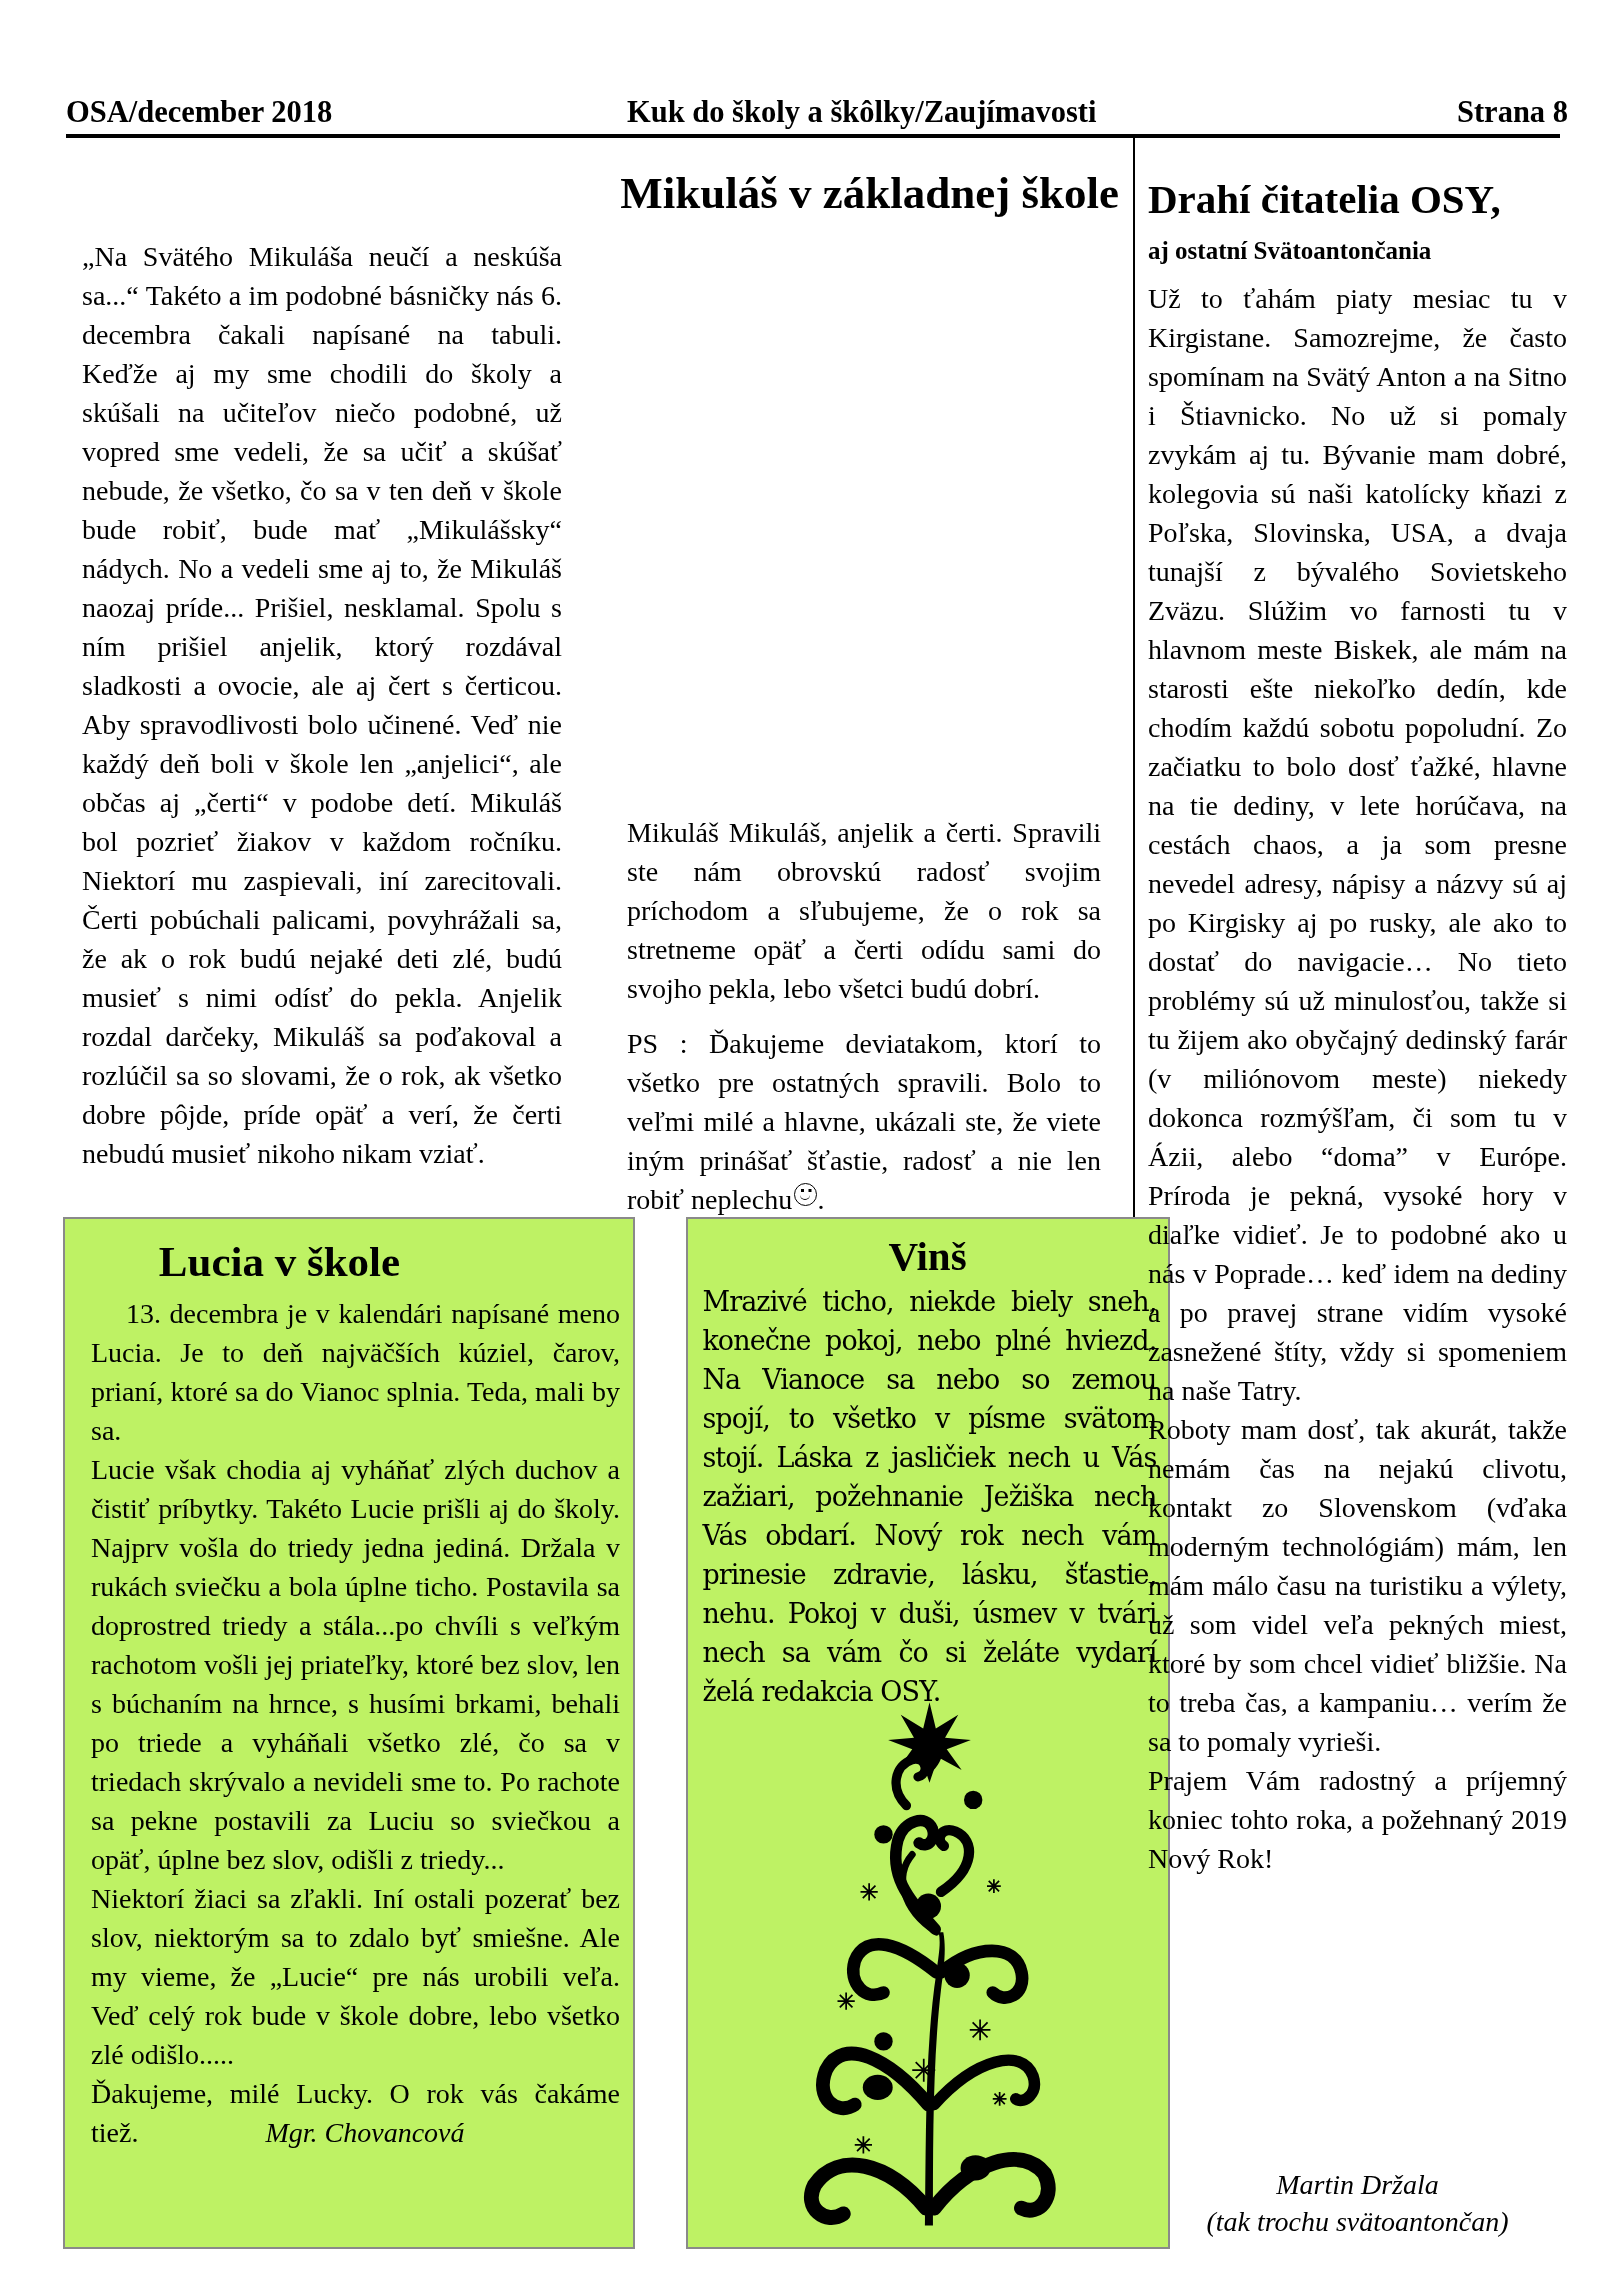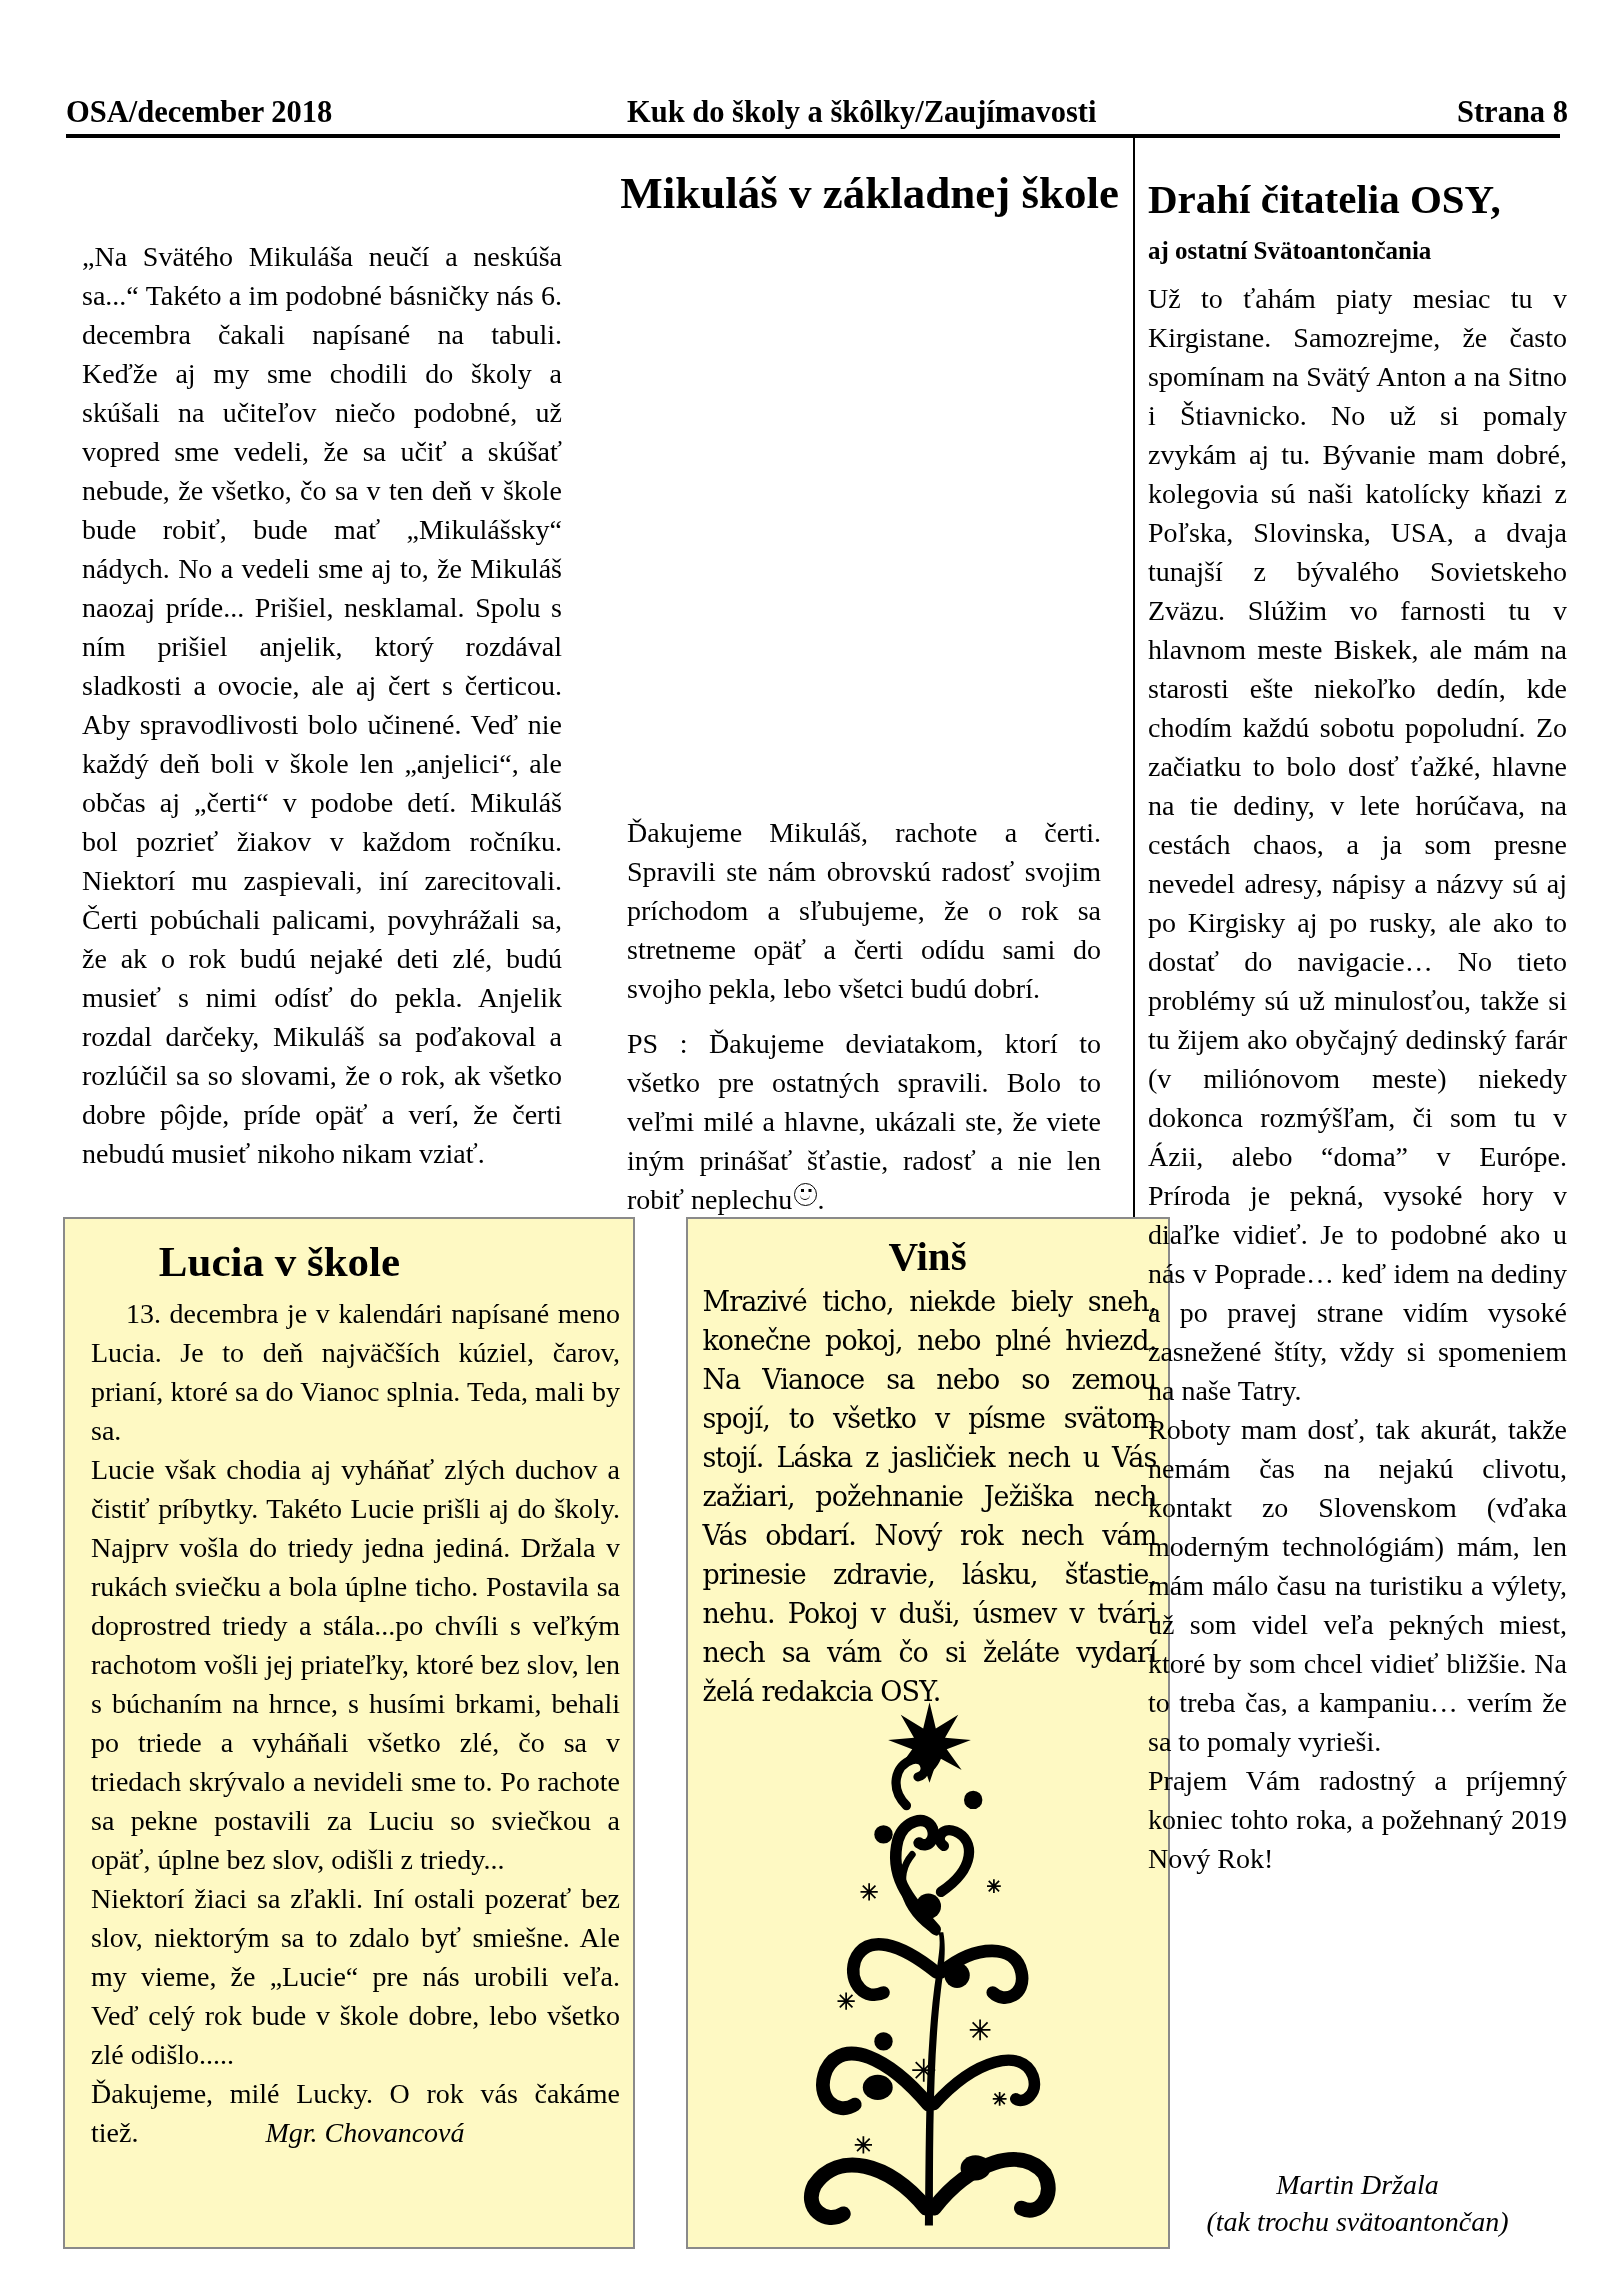--- a/index.html
+++ b/index.html
@@ -24,21 +24,21 @@
   #mik-left p, #mik-right p { margin: 16px; }
   #mik-right { left: 611px; top: 797px; width: 506px; }
   .smile { display: inline-block; width: 23px; height: 23px; border: 1.7px solid #000; border-radius: 50%;
            position: relative; vertical-align: 3.5px; box-sizing: border-box; margin-left: 2.3px; }
   .smile::before { content: ""; position: absolute; left: 5.2px; top: 5.8px; width: 2.9px; height: 2.9px; background:#000; border-radius:50;
                    box-shadow: 7.5px 0 0 #000; }
   .smile::after { content: ""; position: absolute; left: 4.6px; top: 8px; width: 10.4px; height: 7px;
                   border-bottom: 1.7px solid #000; border-radius: 0 0 7px 7px; }
 
   
-  .box { border: 2.9px solid #8a8a8a; box-sizing: border-box; background: #fef9c3; }
+  .box { border: 2.9px solid #8a8a8a; box-sizing: border-box; background: #bef264; }
   #lucia-box { left: 63px; top: 1217px; width: 572px; height: 1032px; }
   #vins-box { left: 644px; top: 1217px; width: 484px; height: 1032px; margin-left: 42px; }
   #lucia-title { position: absolute; left: 0; top: 17px; width: 429px; text-align: center; font-size: 43px; line-height: 52px; }
   #lucia-text { position: absolute; left: 26px; top: 75px; width: 529px; font-size: 28px; line-height: 39px; }
   #lucia-text p { margin: 0; }
   #lucia-text .indent { text-indent: 35px; }
   #lucia-sign { font-style: italic; margin-left: 127px; margin-top: 48px; }
   #vins-title { position: absolute; left: 0; top: 12.7px; width: 479px; text-align: center; font-size: 41px; line-height: 49px; }
   #vins-text { position: absolute; left: 14.4px; top: 63px; width: 454px; font-size: 27px; line-height: 39px;
                font-family: "DejaVu Serif", "Liberation Serif", serif; letter-spacing: -0.9px; }
@@ -58,21 +58,21 @@
 <div class="abs hdr" id="hdr-center">Kuk do školy a škôlky/Zaujímavosti</div>
 <div class="abs hdr" id="hdr-right">Strana 8</div>
 <div class="abs" id="hdr-rule"></div>
 <div class="abs" id="col-divider"></div>
 
 <h1 class="abs" id="mik-title">Mikuláš v základnej škole</h1>
 <div class="abs body-text just" id="mik-left">
   <p>„Na Svätého Mikuláša neučí a neskúša sa...“ Takéto a im podobné básničky nás 6. decembra čakali napísané na tabuli. Keďže aj my sme chodili do školy a skúšali na učiteľov niečo podobné, už vopred sme vedeli, že sa učiť a skúšať nebude, že všetko, čo sa v ten deň v škole bude robiť, bude mať „Mikulášsky“ nádych. No a vedeli sme aj to, že Mikuláš naozaj príde... Prišiel, nesklamal. Spolu s ním prišiel anjelik, ktorý rozdával sladkosti a ovocie, ale aj čert s čerticou. Aby spravodlivosti bolo učinené. Veď nie každý deň boli v škole len „anjelici“, ale občas aj „čerti“ v podobe detí. Mikuláš bol pozrieť žiakov v každom ročníku. Niektorí mu zaspievali, iní zarecitovali. Čerti pobúchali palicami, povyhrážali sa, že ak o rok budú nejaké deti zlé, budú musieť s nimi odísť do pekla. Anjelik rozdal darčeky, Mikuláš sa poďakoval a rozlúčil sa so slovami, že o rok, ak všetko dobre pôjde, príde opäť a verí, že čerti nebudú musieť nikoho nikam vziať.</p>
 </div>
 <div class="abs body-text just" id="mik-right">
-  <p>Ďakujeme Mikuláš, rachote a čerti. Spravili ste nám obrovskú radosť svojim príchodom a sľubujeme, že o rok sa stretneme opäť a čerti odídu sami do svojho pekla, lebo všetci budú dobrí.</p>
+  <p>Mikuláš Mikuláš, anjelik a čerti. Spravili ste nám obrovskú radosť svojim príchodom a sľubujeme, že o rok sa stretneme opäť a čerti odídu sami do svojho pekla, lebo všetci budú dobrí.</p>
   <p><span>PS : Ďakujeme deviatakom, ktorí to všetko pre ostatných spravili. Bolo to veľmi milé a hlavne, ukázali ste, že viete iným prinášať šťastie, radosť a nie len robiť neplechu</span><span class="smile"></span><span>.</span></p>
 </div>
 
 <div class="abs box" id="lucia-box">
   <h2 id="lucia-title">Lucia v škole</h2>
   <div id="lucia-text" class="just">
     <p class="indent">13. decembra je v kalendári napísané meno Lucia. Je to deň najväčších kúziel, čarov, prianí, ktoré sa do Vianoc splnia. Teda, mali by sa.</p>
     <p>Lucie však chodia aj vyháňať zlých duchov a čistiť príbytky. Takéto Lucie prišli aj do školy. Najprv vošla do triedy jedna jediná. Držala v rukách sviečku a bola úplne ticho. Postavila sa doprostred triedy a stála...po chvíli s veľkým rachotom vošli jej priateľky, ktoré bez slov, len s búchaním na hrnce, s husími brkami, behali po triede a vyháňali všetko zlé, čo sa v triedach skrývalo a nevideli sme to. Po rachote sa pekne postavili za Luciu so sviečkou a opäť, úplne bez slov, odišli z triedy...</p>
     <p>Niektorí žiaci sa zľakli. Iní ostali pozerať bez slov, niektorým sa to zdalo byť smiešne. Ale my vieme, že „Lucie“ pre nás urobili veľa. Veď celý rok bude v škole dobre, lebo všetko zlé odišlo.....</p>
     <p><span>Ďakujeme, milé Lucky. O rok vás čakáme tiež.</span><span id="lucia-sign">Mgr. Chovancová</span></p>

